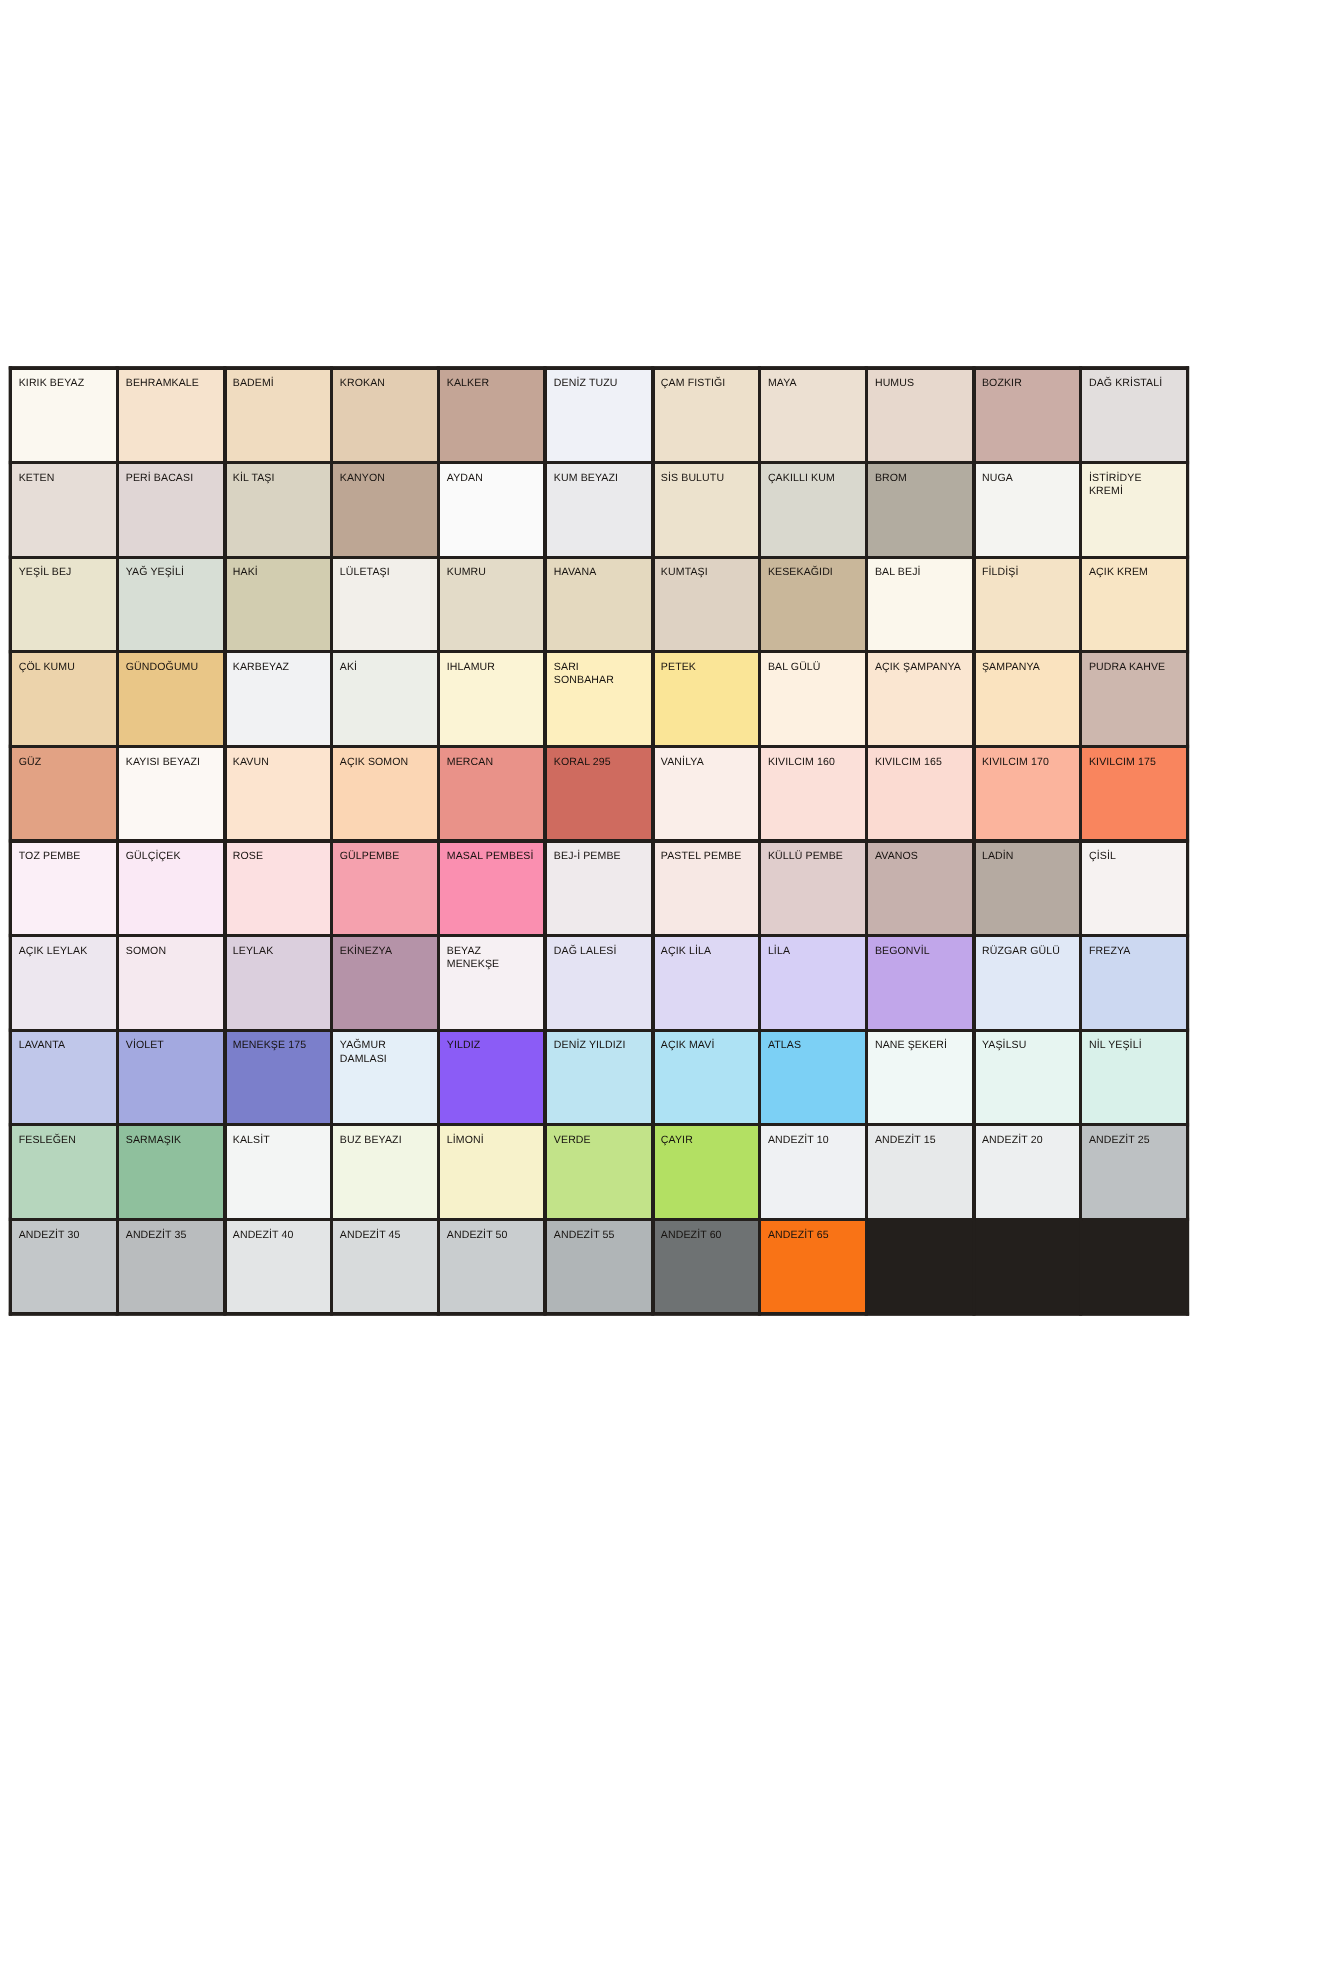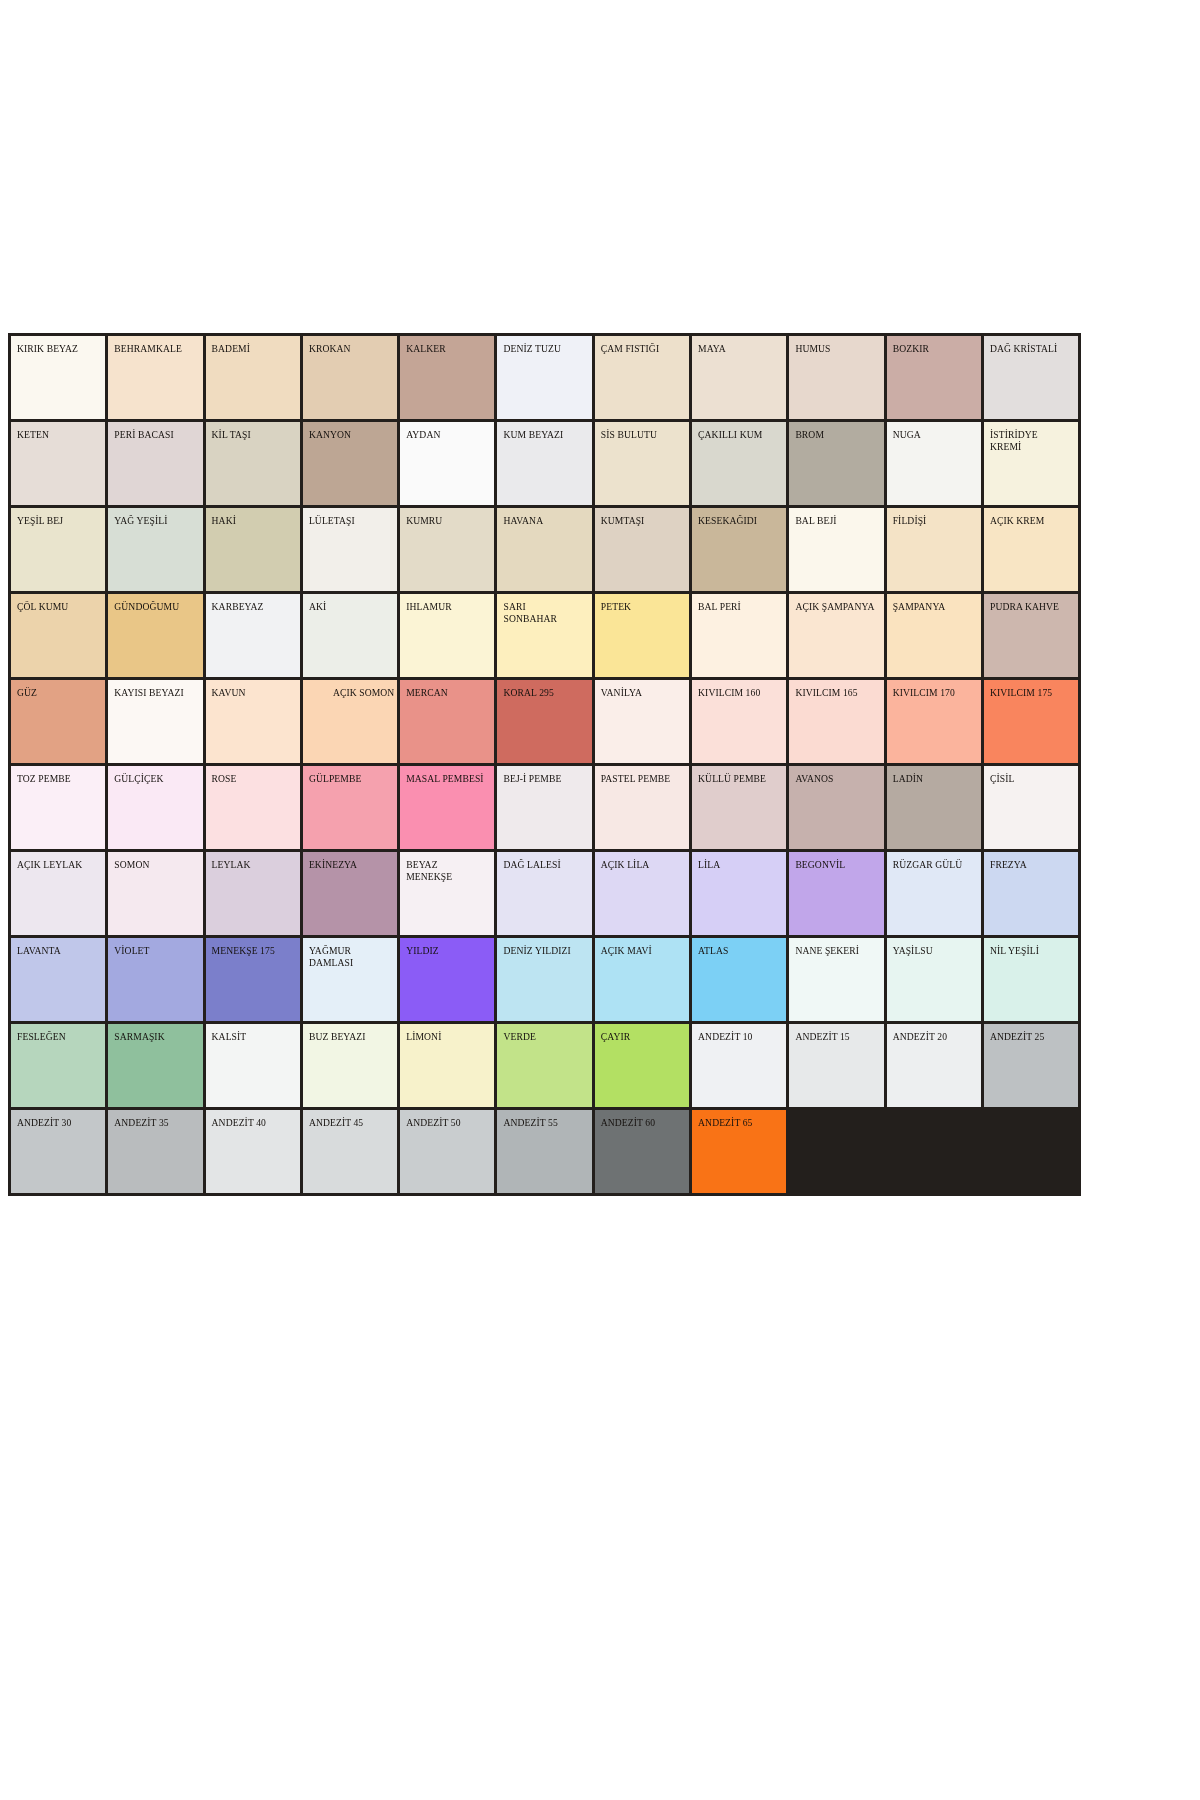--- a/index.html
+++ b/index.html
@@ -22,21 +22,20 @@
     width: 1200px;
     height: 1800px;
   }
 
   
   #palette-wrap {
     position: absolute;
     left: 8px;
     top: 333px;
     width: 1038px;
-    font-family: Liberation Serif, serif;
   }
 
   table.palette {
     border-collapse: collapse;
     table-layout: fixed;
     width: 1038px;
     background: #231f1c;
   }
 
   table.palette td.swatch {
@@ -206,21 +205,21 @@
               <span class="label">IHLAMUR</span>
             </td>
             <td class="swatch" style="background-color: rgb(253, 239, 190);">
               <span class="label">SARI
 SONBAHAR</span>
             </td>
             <td class="swatch" style="background-color: rgb(250, 229, 151);">
               <span class="label">PETEK</span>
             </td>
             <td class="swatch" style="background-color: rgb(253, 241, 225);">
-              <span class="label">BAL PERİ</span>
+              <span class="label">BAL GÜLÜ</span>
             </td>
             <td class="swatch" style="background-color: rgb(250, 230, 209);">
               <span class="label">AÇIK ŞAMPANYA</span>
             </td>
             <td class="swatch" style="background-color: rgb(250, 227, 191);">
               <span class="label">ŞAMPANYA</span>
             </td>
             <td class="swatch" style="background-color: rgb(205, 183, 174);">
               <span class="label">PUDRA KAHVE</span>
             </td>
@@ -228,21 +227,21 @@
           <tr>
             <td class="swatch" style="background-color: rgb(226, 162, 132);">
               <span class="label">GÜZ</span>
             </td>
             <td class="swatch" style="background-color: rgb(252, 248, 244);">
               <span class="label">KAYISI BEYAZI</span>
             </td>
             <td class="swatch" style="background-color: rgb(252, 228, 207);">
               <span class="label">KAVUN</span>
             </td>
-            <td class="swatch" style="background-color: rgb(251, 214, 180); padding-left: 24px;">
+            <td class="swatch" style="background-color: rgb(251, 214, 180);">
               <span class="label">AÇIK SOMON</span>
             </td>
             <td class="swatch" style="background-color: rgb(233, 146, 137);">
               <span class="label">MERCAN</span>
             </td>
             <td class="swatch" style="background-color: rgb(207, 107, 95);">
               <span class="label">KORAL 295</span>
             </td>
             <td class="swatch" style="background-color: rgb(250, 238, 233);">
               <span class="label">VANİLYA</span>

